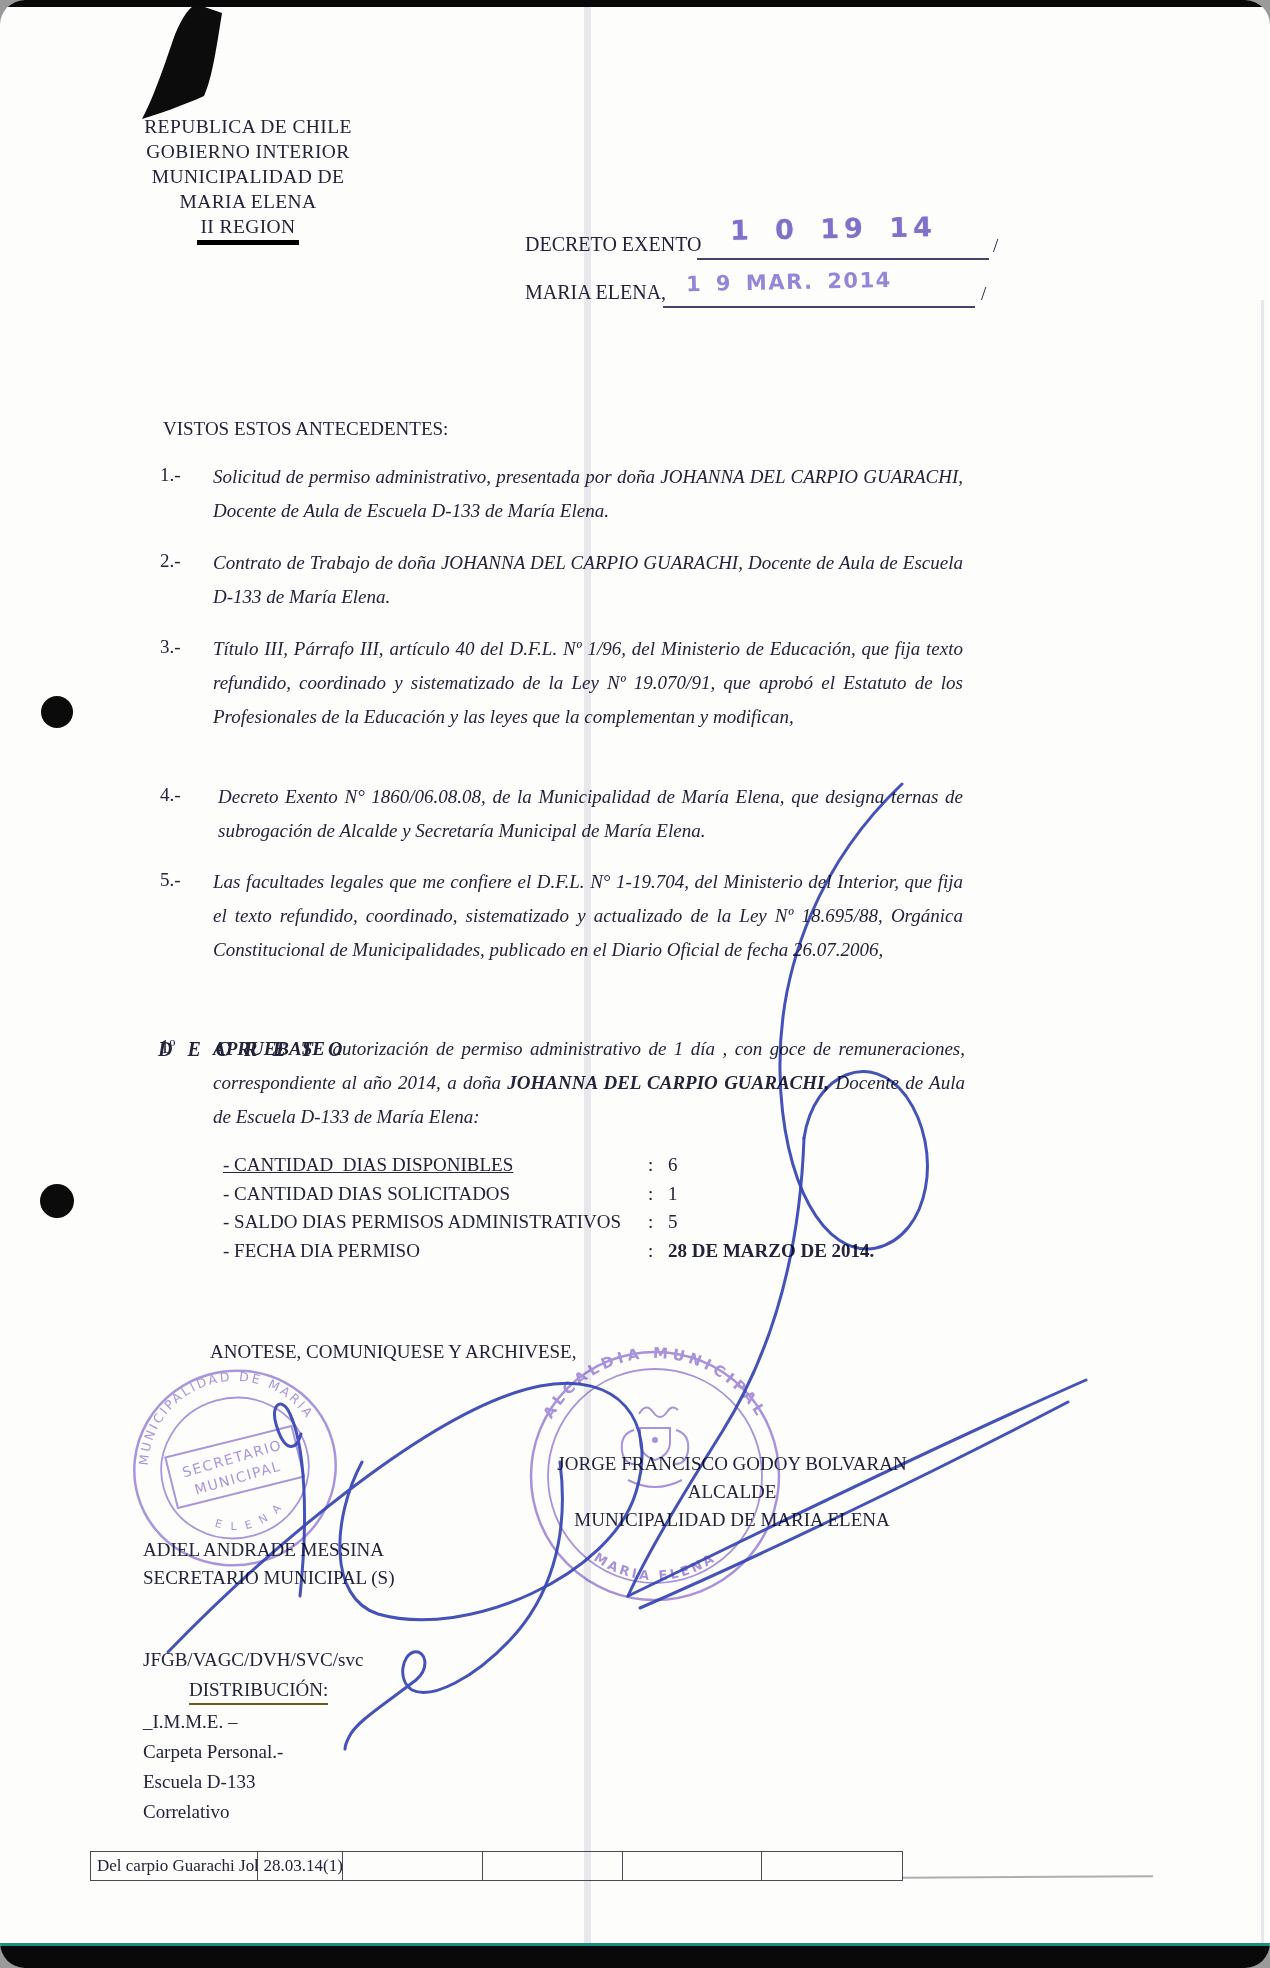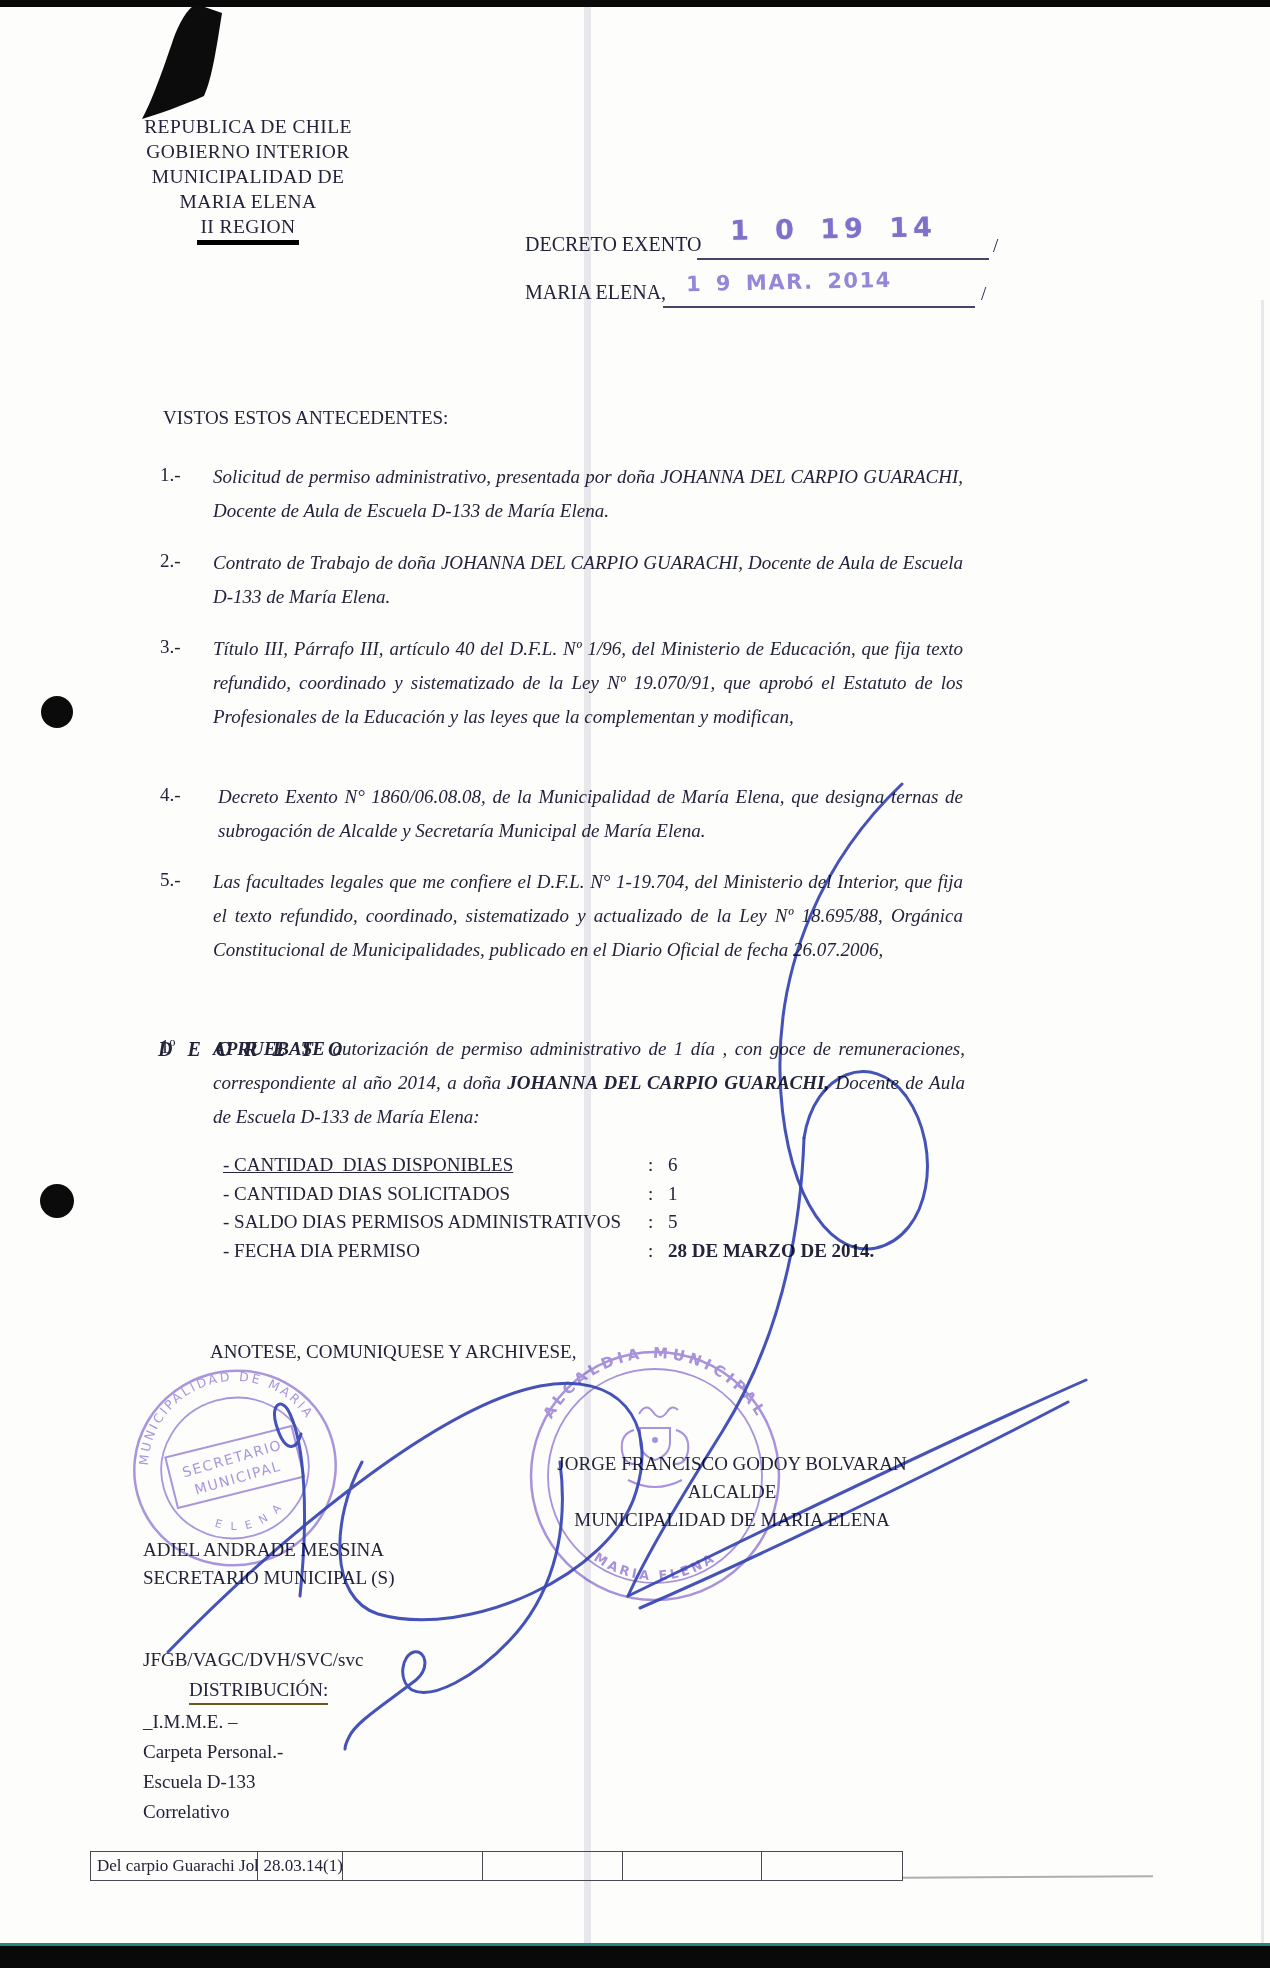--- a/index.html
+++ b/index.html
@@ -7,21 +7,21 @@
     --stamp_purple:#9d84da;
     --stamp_number_purple:#7466c6;
     --stamp_date_purple:#8d7cd4;
     --signature_blue:#3b49b6;
     --teal:#1d8b80;
   }
   html,body{margin:0;padding:0;background:#9a9a9a;}
   #page{
     position:relative;width:1270px;height:1968px;margin:0 auto;
     background:#fdfdfc;overflow:hidden;
-    font-family:"Liberation Serif", serif;color:var(--ink);
+    font-family:"Liberation Serif", serif;color:var(--ink);border-radius:25px;
   }
   .abs{position:absolute;}
   .txt{font-size:19px;line-height:24px;white-space:nowrap;}
   .body-block{font-size:19px;line-height:34px;text-align:justify;font-style:italic;}
   .num{font-size:19px;}
   .bold{font-weight:bold;}
   .center{text-align:center;}
   .letterhead{width:258px;left:119px;top:114px;font-size:19.5px;line-height:25px;text-align:center;letter-spacing:.4px;}
   .underline-ii{display:inline-block;border-bottom:5px solid #000000;padding:0 3px 1px 3px;}
   .rule{height:2px;background:#45456a;}
@@ -81,21 +81,21 @@
   <div class="abs textlayer txt" style="left:525px;top:232px;font-size:20px;">DECRETO EXENTO</div>
   <div class="abs textlayer rule" style="left:697px;top:258px;width:292px;"></div>
   <div class="abs textlayer txt" style="left:993px;top:234px;">/</div>
   <div class="abs textlayer stampnum" style="left:730px;top:213px;">1 0 19 14</div>
 
   <div class="abs textlayer txt" style="left:525px;top:280px;font-size:20px;">MARIA ELENA,</div>
   <div class="abs textlayer rule" style="left:663px;top:306px;width:312px;"></div>
   <div class="abs textlayer txt" style="left:981px;top:282px;">/</div>
   <div class="abs textlayer stampdate" style="left:686px;top:270px;">1 9 MAR. 2014</div>
 
-  <div class="abs textlayer txt" style="left:163px;top:406px;">VISTOS ESTOS ANTECEDENTES:</div>
+  <div class="abs textlayer txt" style="left:163px;top:417px;">VISTOS ESTOS ANTECEDENTES:</div>
 
   <div class="abs textlayer num" style="left:160px;top:464px;">1.-</div>
   <div class="abs textlayer body-block" style="left:213px;top:460px;width:750px;">Solicitud de permiso administrativo, presentada por doña JOHANNA DEL CARPIO GUARACHI,  Docente de Aula de Escuela D-133  de María Elena.</div>
 
   <div class="abs textlayer num" style="left:160px;top:550px;">2.-</div>
   <div class="abs textlayer body-block" style="left:213px;top:546px;width:750px;">Contrato de Trabajo de doña JOHANNA DEL CARPIO GUARACHI, Docente de Aula de Escuela D-133 de María Elena.</div>
 
   <div class="abs textlayer num" style="left:160px;top:636px;">3.-</div>
   <div class="abs textlayer body-block" style="left:213px;top:632px;width:750px;">Título III, Párrafo III, artículo 40 del D.F.L. Nº 1/96, del Ministerio de Educación, que fija texto refundido, coordinado y sistematizado de la Ley Nº 19.070/91, que aprobó el Estatuto de los Profesionales de la Educación y las leyes que la complementan y modifican,</div>
 

